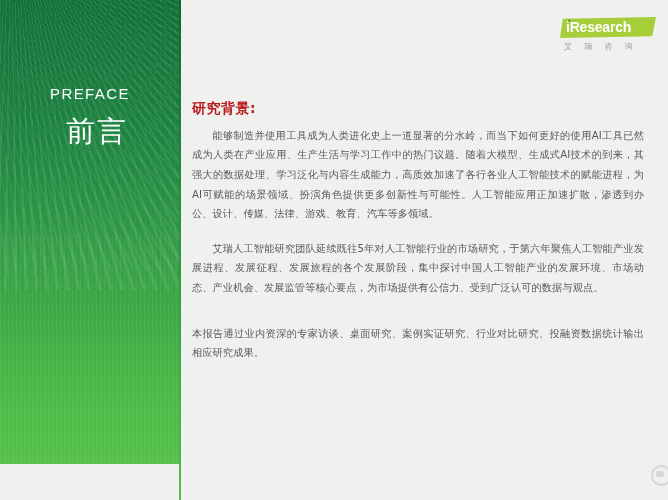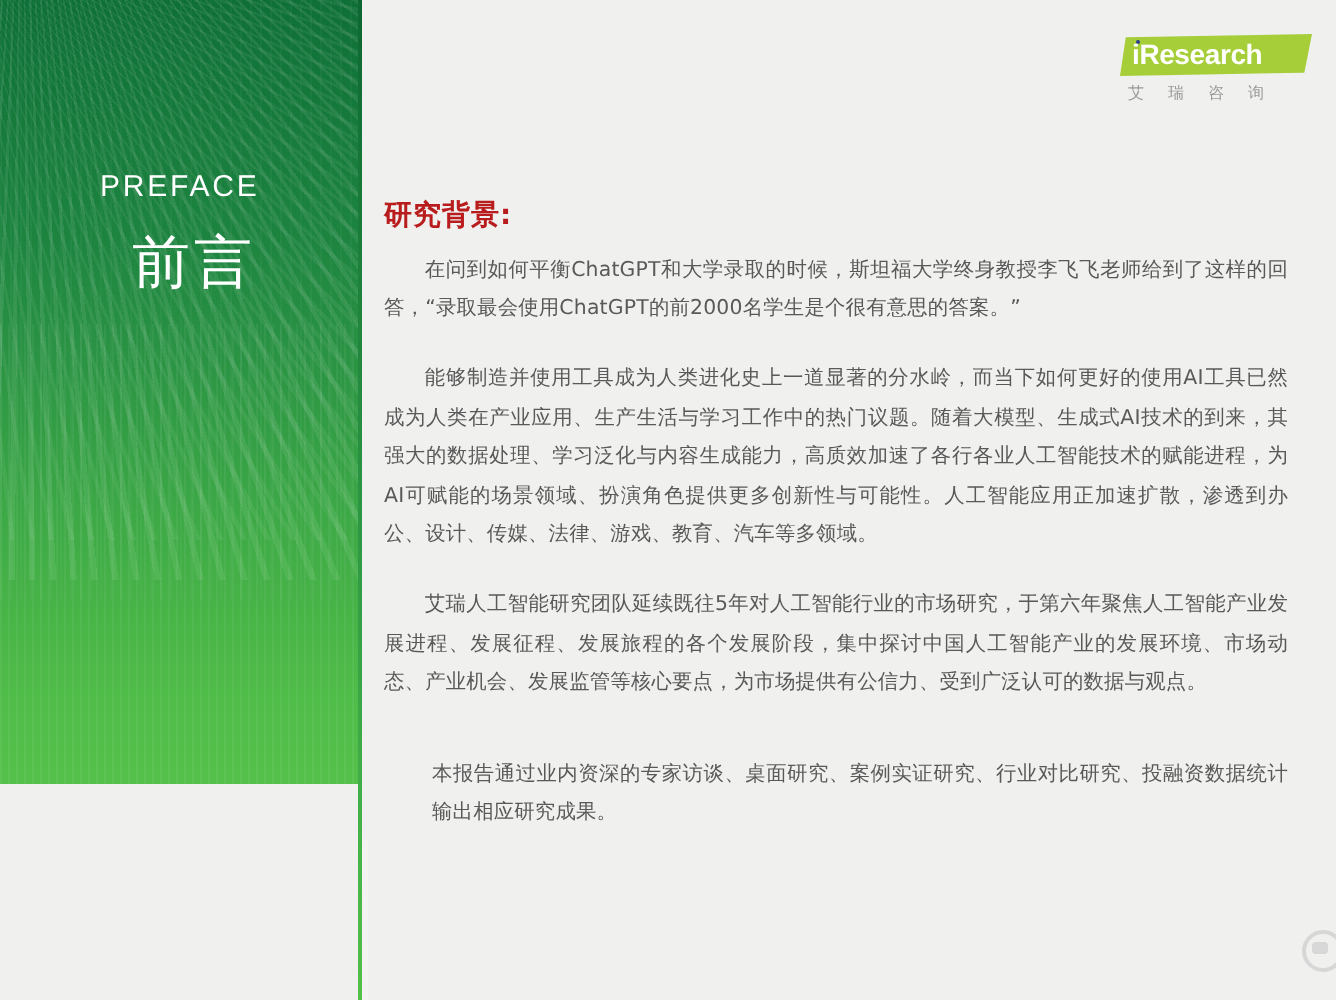--- a/index.html
+++ b/index.html
@@ -12,21 +12,21 @@
   .page{
     position:relative;
     width:668px;height:500px;
     background:#f0f0ef;
     overflow:hidden;
   }
 
   
   .cover-panel{
     position:absolute;left:0;top:0;
-    width:181px;height:392px;
+    width:181px;height:464px;
     background:linear-gradient(180deg,
         #0f7037 0%,
         #15793b 14%,
         #1d8440 30%,
         #2b9444 46%,
         #3aa546 62%,
         #46b247 76%,
         #4fbc49 88%,
         #55c14b 100%);
     overflow:hidden;
@@ -135,21 +135,21 @@
     position:absolute;left:8px;top:3px;
     width:2px;height:2px;border-radius:50%;
     background:#2b3b8f;
   }
   .logo-sub{
     position:absolute;left:4px;top:24px;
     width:92px;
     color:#9a9a9a;
     font-size:8px;
     letter-spacing:5px;
-    font-family:Liberation Serif, serif;
+    font-family:Liberation Sans, sans-serif;
     white-space:nowrap;
   }
 
   
   .body-area{
     position:absolute;left:11px;top:100px;
     width:452px;
   }
   h2.sec-heading{
     margin:0 0 9px 0;
@@ -163,21 +163,21 @@
   p.para{
     margin:0 0 15px 0;
     color:#595959;
     font-size:10.2px;
     line-height:19.6px;
     text-align:justify;
     text-indent:2em;
     font-family:"DejaVu Sans","Liberation Sans",sans-serif;
     letter-spacing:0.1px;
   }
-  p.para.no-indent{text-indent:0;margin-left:24px;}
+  p.para.no-indent{text-indent:0;}
   .method-block{margin-top:26px;}
 
   
   .watermark{
     position:absolute;left:470px;top:460px;
     width:190px;height:30px;
     color:#cfcfcf;
     font-size:17px;
     font-weight:700;
     letter-spacing:1px;
@@ -222,21 +222,20 @@
         <div class="logo-shape"></div>
         <div class="logo-dot"></div>
         <div class="logo-text">iResearch</div>
       </div>
       <div class="logo-sub">艾 瑞 咨 询</div>
     </div>
 
     <div class="body-area">
 
       <h2 class="sec-heading">研究背景:</h2>
-      <p class="para">在问到如何平衡ChatGPT和大学录取的时候，斯坦福大学终身教授李飞飞老师给到了这样的回答，“录取最会使用ChatGPT的前2000名学生是个很有意思的答案。”</p>
       <p class="para">能够制造并使用工具成为人类进化史上一道显著的分水岭，而当下如何更好的使用AI工具已然成为人类在产业应用、生产生活与学习工作中的热门议题。随着大模型、生成式AI技术的到来，其强大的数据处理、学习泛化与内容生成能力，高质效加速了各行各业人工智能技术的赋能进程，为AI可赋能的场景领域、扮演角色提供更多创新性与可能性。人工智能应用正加速扩散，渗透到办公、设计、传媒、法律、游戏、教育、汽车等多领域。</p>
       <p class="para">艾瑞人工智能研究团队延续既往5年对人工智能行业的市场研究，于第六年聚焦人工智能产业发展进程、发展征程、发展旅程的各个发展阶段，集中探讨中国人工智能产业的发展环境、市场动态、产业机会、发展监管等核心要点，为市场提供有公信力、受到广泛认可的数据与观点。</p>
 
       <div class="method-block">
         <p class="para no-indent">本报告通过业内资深的专家访谈、桌面研究、案例实证研究、行业对比研究、投融资数据统计输出相应研究成果。</p>
       </div>
 
     </div>
 
     <div class="watermark">

